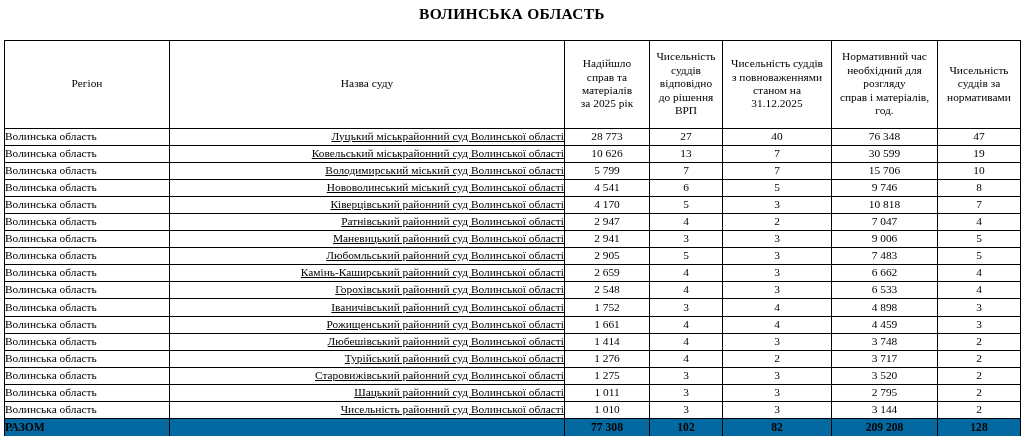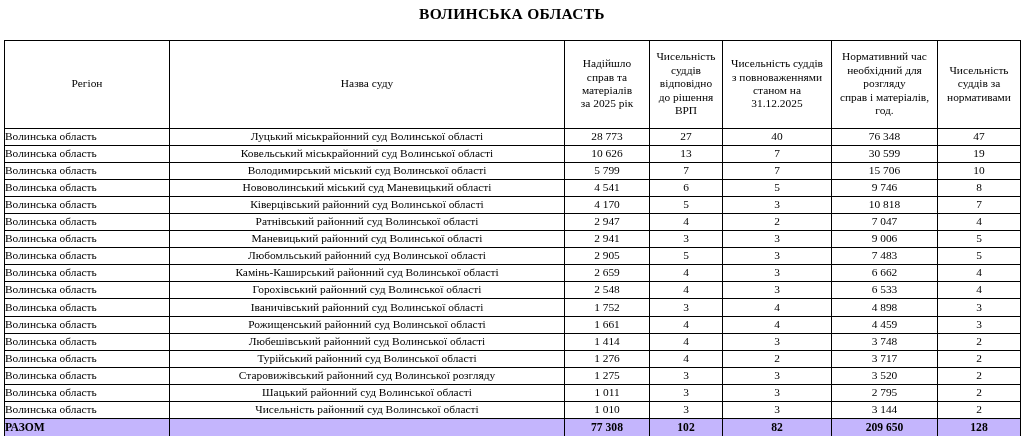--- a/index.html
+++ b/index.html
@@ -76,29 +76,30 @@
   }
   tbody td {
     height: 17.1px;
     padding: 0 3px;
     font-size: 11.4px;
   }
   td.col-region {
     text-align: left;
   }
   td.col-court {
-    text-align: center;
+    text-align: right;
+    text-decoration: underline;
   }
   td.num {
     text-align: center;
   }
 
   
   tr.total-row td {
-    background: #c4b5fd;
+    background: #0369a1;
     font-weight: bold;
     height: 18px;
     font-size: 11.6px;
   }
   tr.total-row td.col-region {
     text-align: left;
   }
   tr.total-row td.num {
     text-align: center;
     margin-top: 23px;
@@ -197,21 +198,21 @@
             <td class="col-region">Волинська область</td>
             <td class="col-court">Володимирський міський суд Волинської області</td>
             <td class="num">5 799</td>
             <td class="num">7</td>
             <td class="num">7</td>
             <td class="num">15 706</td>
             <td class="num">10</td>
           </tr>
           <tr>
             <td class="col-region">Волинська область</td>
-            <td class="col-court">Нововолинський міський суд Маневицький області</td>
+            <td class="col-court">Нововолинський міський суд Волинської області</td>
             <td class="num">4 541</td>
             <td class="num">6</td>
             <td class="num">5</td>
             <td class="num">9 746</td>
             <td class="num">8</td>
           </tr>
           <tr>
             <td class="col-region">Волинська область</td>
             <td class="col-court">Ківерцівський районний суд Волинської області</td>
             <td class="num">4 170</td>
@@ -296,21 +297,21 @@
             <td class="col-region">Волинська область</td>
             <td class="col-court">Турійський районний суд Волинської області</td>
             <td class="num">1 276</td>
             <td class="num">4</td>
             <td class="num">2</td>
             <td class="num">3 717</td>
             <td class="num">2</td>
           </tr>
           <tr>
             <td class="col-region">Волинська область</td>
-            <td class="col-court">Старовижівський районний суд Волинської розгляду</td>
+            <td class="col-court">Старовижівський районний суд Волинської області</td>
             <td class="num">1 275</td>
             <td class="num">3</td>
             <td class="num">3</td>
             <td class="num">3 520</td>
             <td class="num">2</td>
           </tr>
           <tr>
             <td class="col-region">Волинська область</td>
             <td class="col-court">Шацький районний суд Волинської області</td>
             <td class="num">1 011</td>
@@ -327,19 +328,19 @@
             <td class="num">3</td>
             <td class="num">3 144</td>
             <td class="num">2</td>
           </tr>
           <tr class="total-row">
             <td class="col-region">РАЗОМ</td>
             <td class="col-court"></td>
             <td class="num">77 308</td>
             <td class="num">102</td>
             <td class="num">82</td>
-            <td class="num">209 650</td>
+            <td class="num">209 208</td>
             <td class="num">128</td>
           </tr>
         </tbody>
     </table>
   </div>
 </div>
 
 </body></html>

